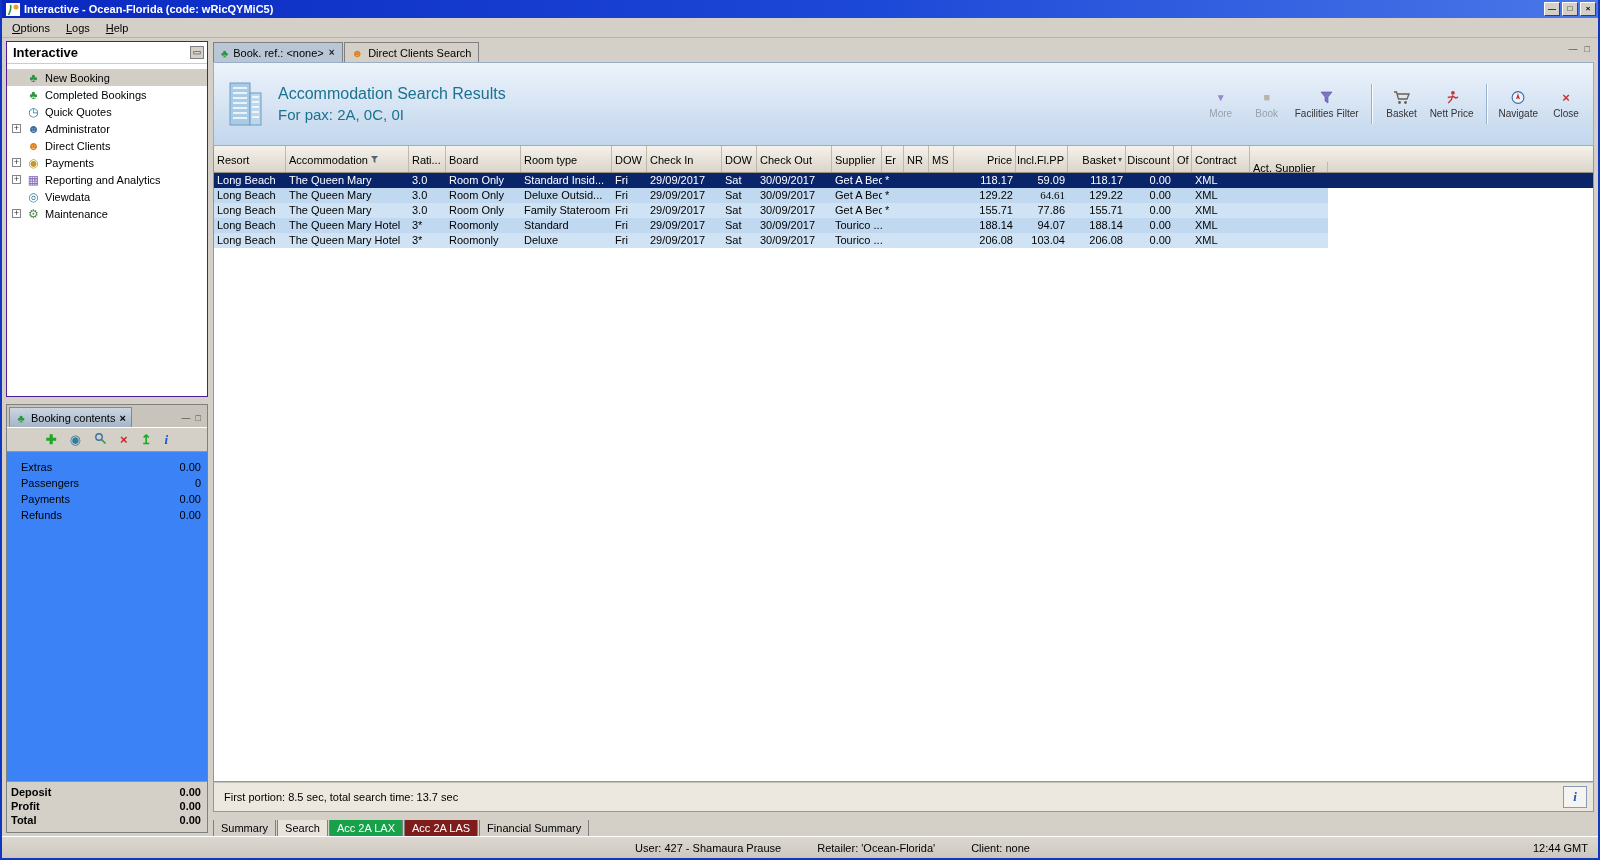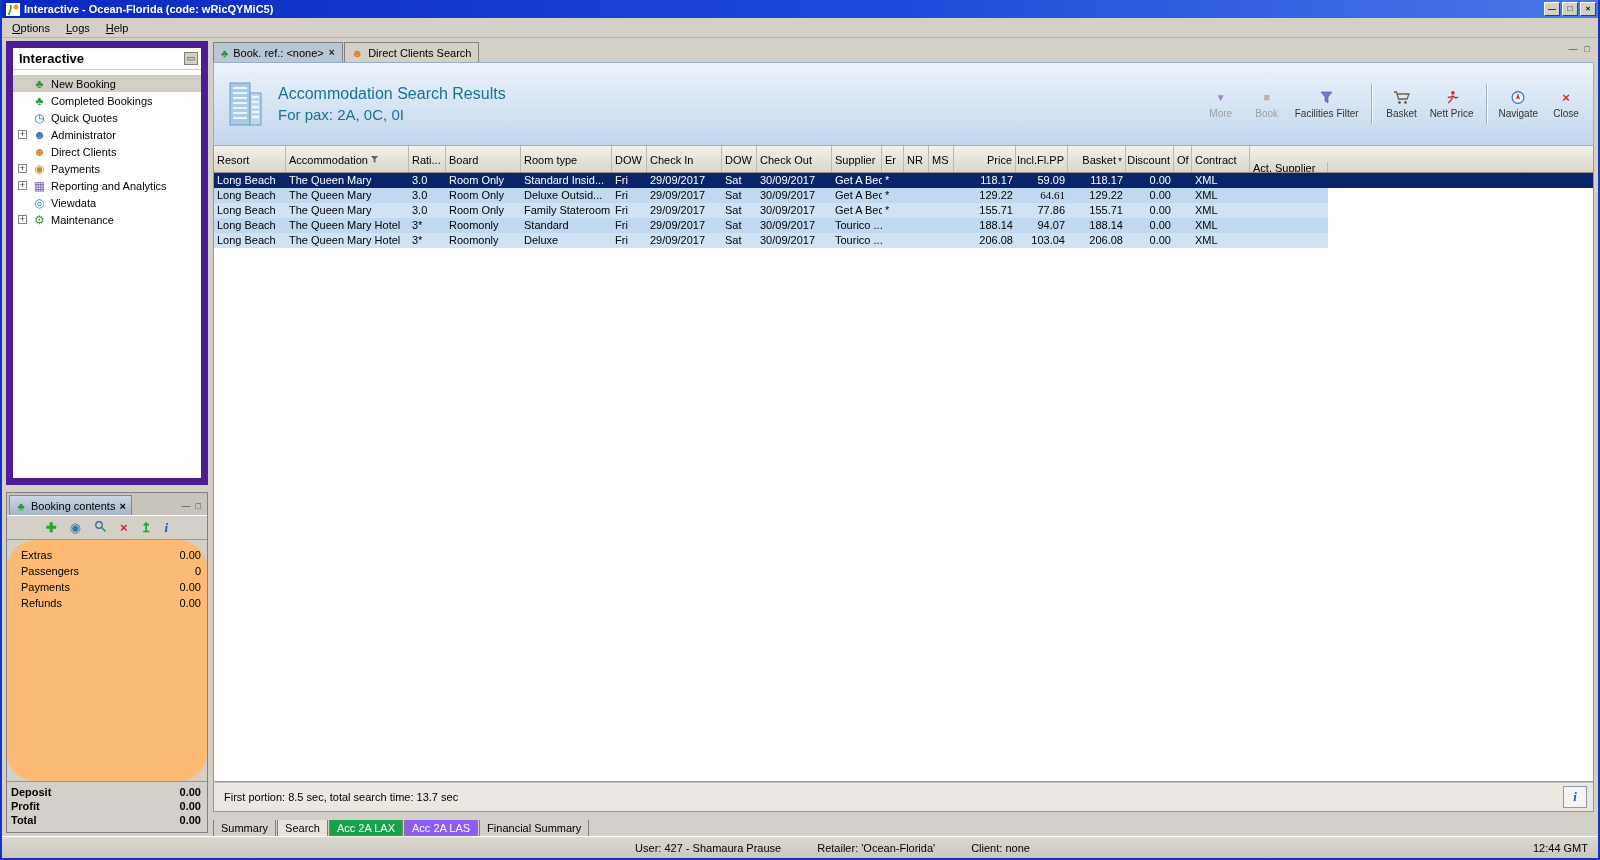--- a/index.html
+++ b/index.html
@@ -18,41 +18,41 @@
 
   
   .menubar { height:20px; display:flex; align-items:center; padding-left:2px; border-bottom:1px solid #b8b4ac; flex:none; }
   .menu-item { padding:3px 8px; }
 
   
   .content { flex:1; display:flex; padding:3px 4px; gap:5px; min-height:0; }
 
   .left-col { width:202px; flex:none; display:flex; flex-direction:column; gap:7px; min-height:0; }
 
-  .interactive-panel { height:444px; flex:none; background:#fff; border:7px solid #4c1d95; display:flex; flex-direction:column; }
+  .interactive-panel { height:356px; flex:none; background:#fff; border:1px solid #4c1d95; display:flex; flex-direction:column; }
   .panel-title { height:22px; display:flex; align-items:center; padding:0 3px 0 6px; border-bottom:1px solid #d0ccc4; }
   .panel-title .pt-text { font-weight:bold; font-size:13px; flex:1; }
   .small-sq { width:14px; height:13px; border:1px solid #808080; background:#d4d0c8; font-size:9px; line-height:11px; text-align:center; color:#333; }
   .tree { padding-top:5px; }
   .tree-item { height:17px; display:flex; align-items:center; padding-left:5px; cursor:default; }
   .tree-item.selected { background:#d2cec5; }
   .expander { width:9px; height:9px; flex:none; border:1px solid #848484; background:#fff; font-size:9px; line-height:7px; text-align:center; color:#333; margin-right:5px; }
   .expander.hid { visibility:hidden; }
   .tree-icon { width:15px; flex:none; text-align:center; font-size:12px; margin-right:4px; }
 
   
   .booking-panel { flex:1; min-height:0; border:1px solid #808080; background:#d4d0c8; display:flex; flex-direction:column; }
   .bp-tabbar { height:22px; flex:none; display:flex; align-items:flex-end; padding:2px 3px 0 2px; background:#c8c4bc; }
   .bp-tab { background:linear-gradient(#ccd6e2,#a4b5c7); border:1px solid #7a8a9c; border-bottom:none; height:20px;
             display:flex; align-items:center; gap:4px; padding:0 5px; }
   .bp-winbtns { margin-left:auto; display:flex; gap:5px; padding:0 3px 4px 0; color:#444; font-size:9px; }
   .bp-toolbar { height:25px; flex:none; background:#d4d0c8; border-top:1px solid #fff; border-bottom:1px solid #9a968e;
                 display:flex; align-items:center; justify-content:center; gap:13px; }
   .bp-tool { font-size:13px; line-height:13px; cursor:default; }
-  .bp-body { flex:1; background:#fdba74; padding:7px 6px 0 14px; overflow:hidden;border-radius:28px; }
+  .bp-body { flex:1; background:#3b82f6; padding:7px 6px 0 14px; overflow:hidden; }
   .bp-row { display:flex; height:16px; align-items:center; }
   .bp-row .lbl { flex:1; }
   .bp-totals { flex:none; background:#d4d0c8; border-top:1px solid #9a968e; padding:3px 6px 5px 4px; font-weight:bold; }
   .bp-trow { display:flex; height:14px; align-items:center; }
   .bp-trow .lbl { flex:1; }
 
   
   .main { flex:1; min-width:0; display:flex; flex-direction:column; }
   .tabstrip { height:21px; flex:none; display:flex; align-items:flex-end; position:relative; }
   .mtab { height:20px; display:flex; align-items:center; gap:5px; padding:0 7px; border:1px solid #808080; border-bottom:none; background:#d4d0c8; margin-right:1px; }
@@ -531,21 +531,21 @@
 
       <div class="timing-bar">
         <span>First portion: 8.5 sec, total search time: 13.7 sec</span>
         <span class="info-btn serif-i">i</span>
       </div>
 
       <div class="bottom-tabs">
           <div class="btab">Summary</div>
           <div class="btab active">Search</div>
           <div class="btab" style="background: rgb(23, 162, 74); color: rgb(255, 255, 255);">Acc 2A LAX</div>
-          <div class="btab" style="background: #8b5cf6; color: rgb(255, 255, 255);">Acc 2A LAS</div>
+          <div class="btab" style="background: #7f1d1d; color: rgb(255, 255, 255);">Acc 2A LAS</div>
           <div class="btab">Financial Summary</div>
         </div>
 
     </div>
   </div>
 
   <div class="statusbar">
     <span style="width:120px;"></span>
     <span class="sb-center">
       <span>User: 427 - Shamaura Prause</span>

